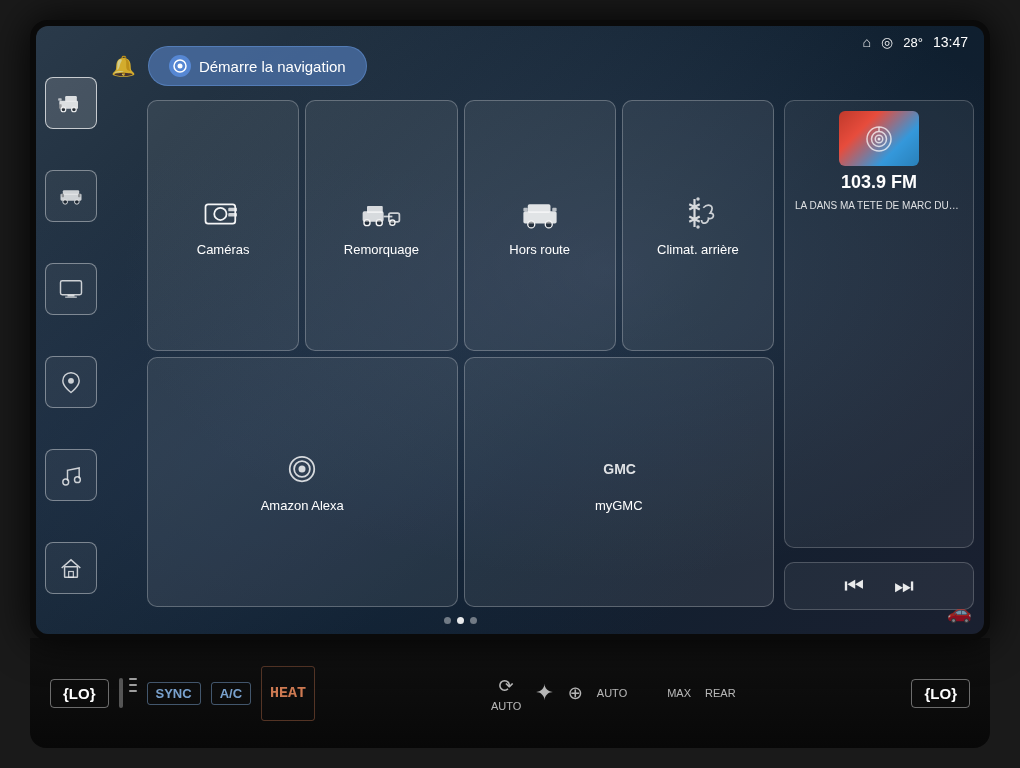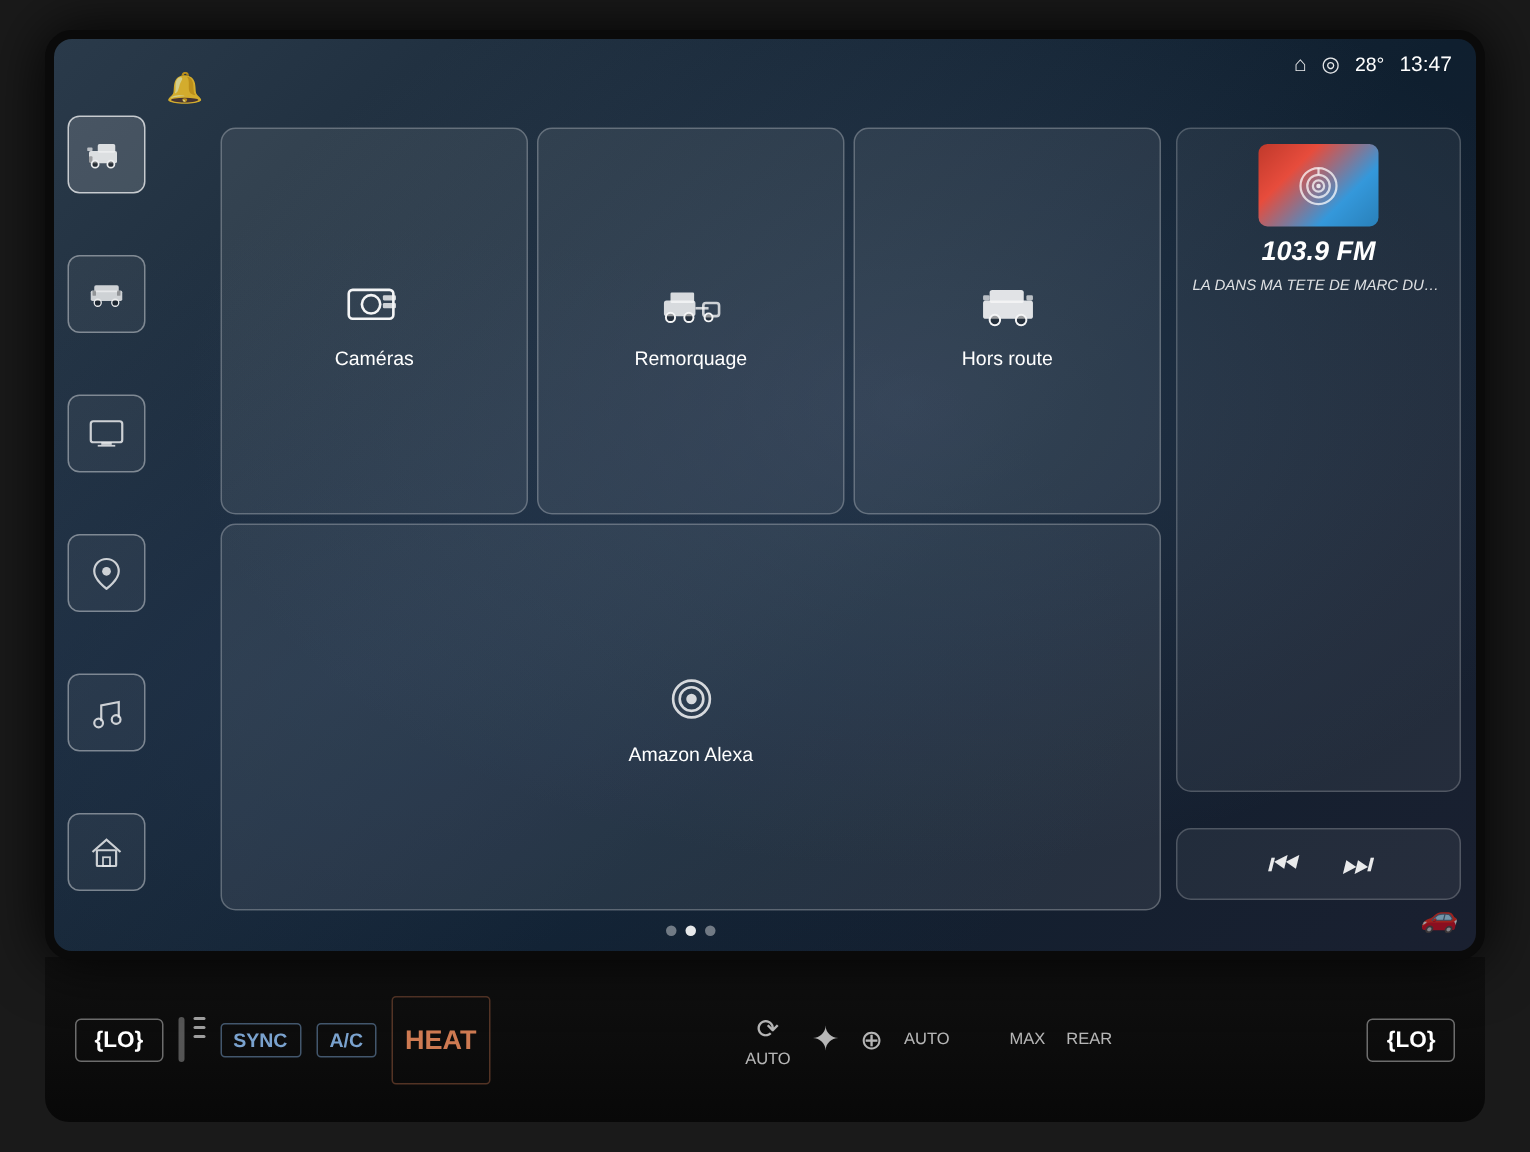--- a/index.html
+++ b/index.html
@@ -213,22 +213,21 @@
       font-weight: 500;
       text-align: center;
       line-height: 1.3;
     }
 
     
     .radio-section {
       width: 190px;
       display: flex;
       flex-direction: column;
-      gap: 24px;
-      font-style: italic;
+      gap: 14px;
     }
 
     .radio-card {
       background: rgba(255,255,255,0.06);
       border: 1.5px solid rgba(255,255,255,0.2);
       border-radius: 10px;
       padding: 10px;
       display: flex;
       flex-direction: column;
       align-items: center;
@@ -401,20 +400,29 @@
           <rect x="13" y="22" width="22" height="18" rx="1" fill="none" stroke="white" stroke-width="2.5" opacity="0.85"></rect>
           <rect x="20" y="30" width="8" height="10" fill="none" stroke="white" stroke-width="2" opacity="0.85"></rect>
         </svg>
       </div>
     </div>
 
     <div class="main-content">
 
       <div class="nav-bar">
         <span class="bell-icon">🔔</span>
+        <div class="nav-button">
+          <div class="nav-icon">
+            <svg width="16" height="16" viewBox="0 0 16 16" fill="white">
+              <circle cx="8" cy="8" r="6" fill="none" stroke="white" stroke-width="1.5"></circle>
+              <circle cx="8" cy="8" r="2.5" fill="white"></circle>
+            </svg>
+          </div>
+          <span>Démarre la navigation</span>
+        </div>
       </div>
 
       <div class="grid-and-radio">
 
         <div class="tiles-section">
 
           <div class="tiles-row">
 
             <div class="tile">
               <svg viewBox="0 0 48 48">
@@ -444,35 +452,50 @@
                 <rect x="5" y="22" width="38" height="14" rx="2" fill="white" opacity="0.9"></rect>
                 <rect x="10" y="14" width="26" height="10" rx="2" fill="white" opacity="0.9"></rect>
                 <circle cx="14" cy="37" r="4" fill="rgba(0,0,0,0.3)" stroke="white" stroke-width="1.5"></circle>
                 <circle cx="34" cy="37" r="4" fill="rgba(0,0,0,0.3)" stroke="white" stroke-width="1.5"></circle>
                 <rect x="5" y="18" width="5" height="4" rx="1" fill="white" opacity="0.7"></rect>
                 <rect x="38" y="18" width="5" height="4" rx="1" fill="white" opacity="0.7"></rect>
               </svg>
               <span class="tile-label">Hors route</span>
             </div>
 
+            <div class="tile">
+              <svg viewBox="0 0 48 48">
+                <path d="M20 8 L20 40 M14 14 L26 20 M14 20 L26 14 M14 28 L26 34 M14 34 L26 28" stroke="white" stroke-width="2.5" fill="none" opacity="0.85"></path>
+                <path d="M30 18 C36 12 44 16 38 24 C44 24 42 32 36 30 C36 36 28 38 28 32" stroke="white" stroke-width="2" fill="none" opacity="0.8"></path>
+                <circle cx="24" cy="8" r="2" fill="white" opacity="0.8"></circle>
+                <circle cx="24" cy="40" r="2" fill="white" opacity="0.8"></circle>
+              </svg>
+              <span class="tile-label">Climat. arrière</span>
+            </div>
           </div>
 
           <div class="tiles-row">
 
 
 
             <div class="tile">
               <svg viewBox="0 0 48 48">
                 <circle cx="24" cy="24" r="14" fill="none" stroke="white" stroke-width="2" opacity="0.85"></circle>
                 <circle cx="24" cy="24" r="9" fill="none" stroke="white" stroke-width="2" opacity="0.85"></circle>
                 <circle cx="24" cy="24" r="4" fill="white" opacity="0.85"></circle>
               </svg>
               <span class="tile-label">Amazon Alexa</span>
             </div>
 
+            <div class="tile">
+              <svg viewBox="0 0 48 48">
+                <text x="6" y="30" font-family="Arial" font-size="16" font-weight="bold" fill="white" opacity="0.9">GMC</text>
+              </svg>
+              <span class="tile-label">myGMC</span>
+            </div>
           </div>
 
           <div class="dots-indicator">
             <div class="dot"></div>
             <div class="dot active"></div>
             <div class="dot"></div>
           </div>
         </div>
 
         <div class="radio-section">
@@ -513,21 +536,21 @@
     <div style="display:flex;gap:6px;">
       <div style="width:4px;height:30px;background:rgba(255,255,255,0.3);border-radius:2px;"></div>
       <div style="display:flex;flex-direction:column;gap:4px;align-items:center;">
         <div style="width:8px;height:2px;background:white;opacity:0.6;border-radius:1px;"></div>
         <div style="width:8px;height:2px;background:white;opacity:0.6;border-radius:1px;"></div>
         <div style="width:8px;height:2px;background:white;opacity:0.6;border-radius:1px;"></div>
       </div>
     </div>
     <div style="color:rgba(150,200,255,0.8);font-size:13px;font-weight:bold;border:1px solid rgba(150,200,255,0.4);padding:3px 8px;border-radius:3px;">SYNC</div>
     <div style="color:rgba(150,200,255,0.8);font-size:13px;font-weight:bold;border:1px solid rgba(150,200,255,0.4);padding:3px 8px;border-radius:3px;">A/C</div>
-    <div style="color:rgba(255,150,100,0.8);font-size:18px;font-weight:bold;border:1px solid rgba(255,150,100,0.3);padding:18px 8px;border-radius:3px;">HEAT</div>
+    <div style="color:rgba(255,150,100,0.8);font-size:15px;font-weight:bold;border:1px solid rgba(255,150,100,0.3);padding:18px 8px;border-radius:3px;font-family:Liberation Mono, monospace;">HEAT</div>
   </div>
 
   <div style="display:flex;align-items:center;gap:14px;color:rgba(255,255,255,0.7);font-size:11px;">
     <div style="display:flex;flex-direction:column;align-items:center;gap:3px;">
       <span style="font-size:18px;">⟳</span>
       <span>AUTO</span>
     </div>
     <div style="display:flex;flex-direction:column;align-items:center;gap:3px;">
       <span style="font-size:22px;">✦</span>
     </div>

